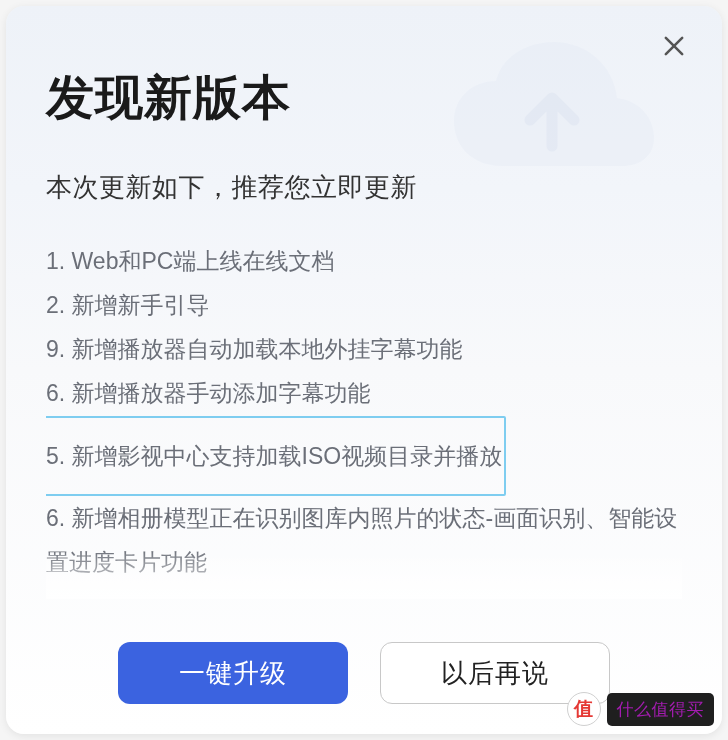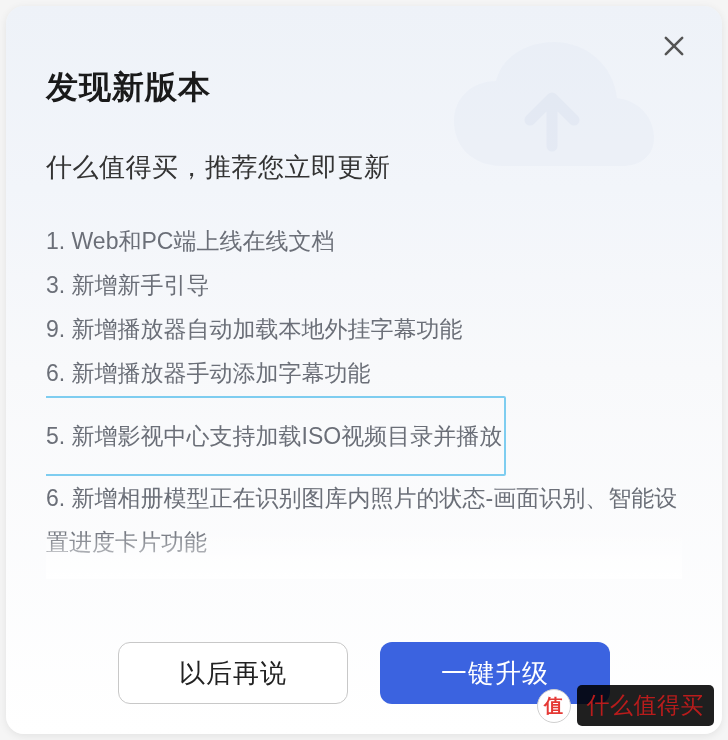--- a/index.html
+++ b/index.html
@@ -37,21 +37,21 @@
     .cloud-icon {
       position: absolute;
       top: 30px;
       right: 60px;
       width: 220px;
       height: 160px;
       opacity: 0.35;
       pointer-events: none;
     }
     .title {
-      font-size: 32px;
+      font-size: 48px;
       font-weight: 700;
       color: #1a1a1a;
       margin-top: 38px;
       margin-bottom: 40px;
       letter-spacing: 1px;
       position: relative;
       z-index: 2;
     }
     .subtitle {
       font-size: 26px;
@@ -142,22 +142,22 @@
       border: 1px solid #d0d0d0;
       display: flex;
       align-items: center;
       justify-content: center;
       font-size: 19px;
       color: #e53935;
       font-weight: 600;
     }
     .watermark-text {
       background: rgba(0,0,0,0.88);
-      color: #b91c1c;
-      font-size: 23px;
+      color: #a21caf;
+      font-size: 17px;
       padding: 5px 10px;
       border-radius: 5px;
       letter-spacing: 0.5px;
     }
   </style>
 </head>
 <body>
 
 <div class="dialog">
 
@@ -170,37 +170,37 @@
 
   <div class="cloud-icon">
     <svg viewBox="0 0 220 160" fill="none">
       <path d="M60 130 C30 130 12 110 12 85 C12 62 30 45 54 45 C60 20 85 6 112 6 C145 6 172 30 175 62 C198 65 212 82 212 102 C212 120 198 130 180 130 Z" fill="#e3e9f4"></path>
       <path d="M110 110 L110 62 M110 62 L88 84 M110 62 L132 84" stroke="#cdd7ea" stroke-width="11" stroke-linecap="round" stroke-linejoin="round"></path>
     </svg>
   </div>
 
   <h1 class="title">发现新版本</h1>
 
-  <div class="subtitle">什么值得买，推荐您立即更新</div>
+  <div class="subtitle">本次更新如下，推荐您立即更新</div>
 
   <div class="content">
     <div id="changes-list">
         <div class="change-item">1. Web和PC端上线在线文档</div>
-        <div class="change-item">3. 新增新手引导</div>
+        <div class="change-item">2. 新增新手引导</div>
         <div class="change-item">9. 新增播放器自动加载本地外挂字幕功能</div>
         <div class="change-item">6. 新增播放器手动添加字幕功能</div>
         <div class="change-item"><span class="highlighted">5. 新增影视中心支持加载ISO视频目录并播放</span></div>
         <div class="change-item">6. 新增相册模型正在识别图库内照片的状态-画面识别、智能设置进度卡片功能</div>
       </div>
     <div class="fade-out"></div>
   </div>
 
   <div class="button-row">
+    <div class="btn btn-primary">一键升级</div>
     <div class="btn btn-secondary">以后再说</div>
-    <div class="btn btn-primary">一键升级</div>
   </div>
 
 </div>
 
 <div class="watermark">
   <div class="watermark-circle">值</div>
   <div class="watermark-text">什么值得买</div>
 </div>
 
 </body></html>

